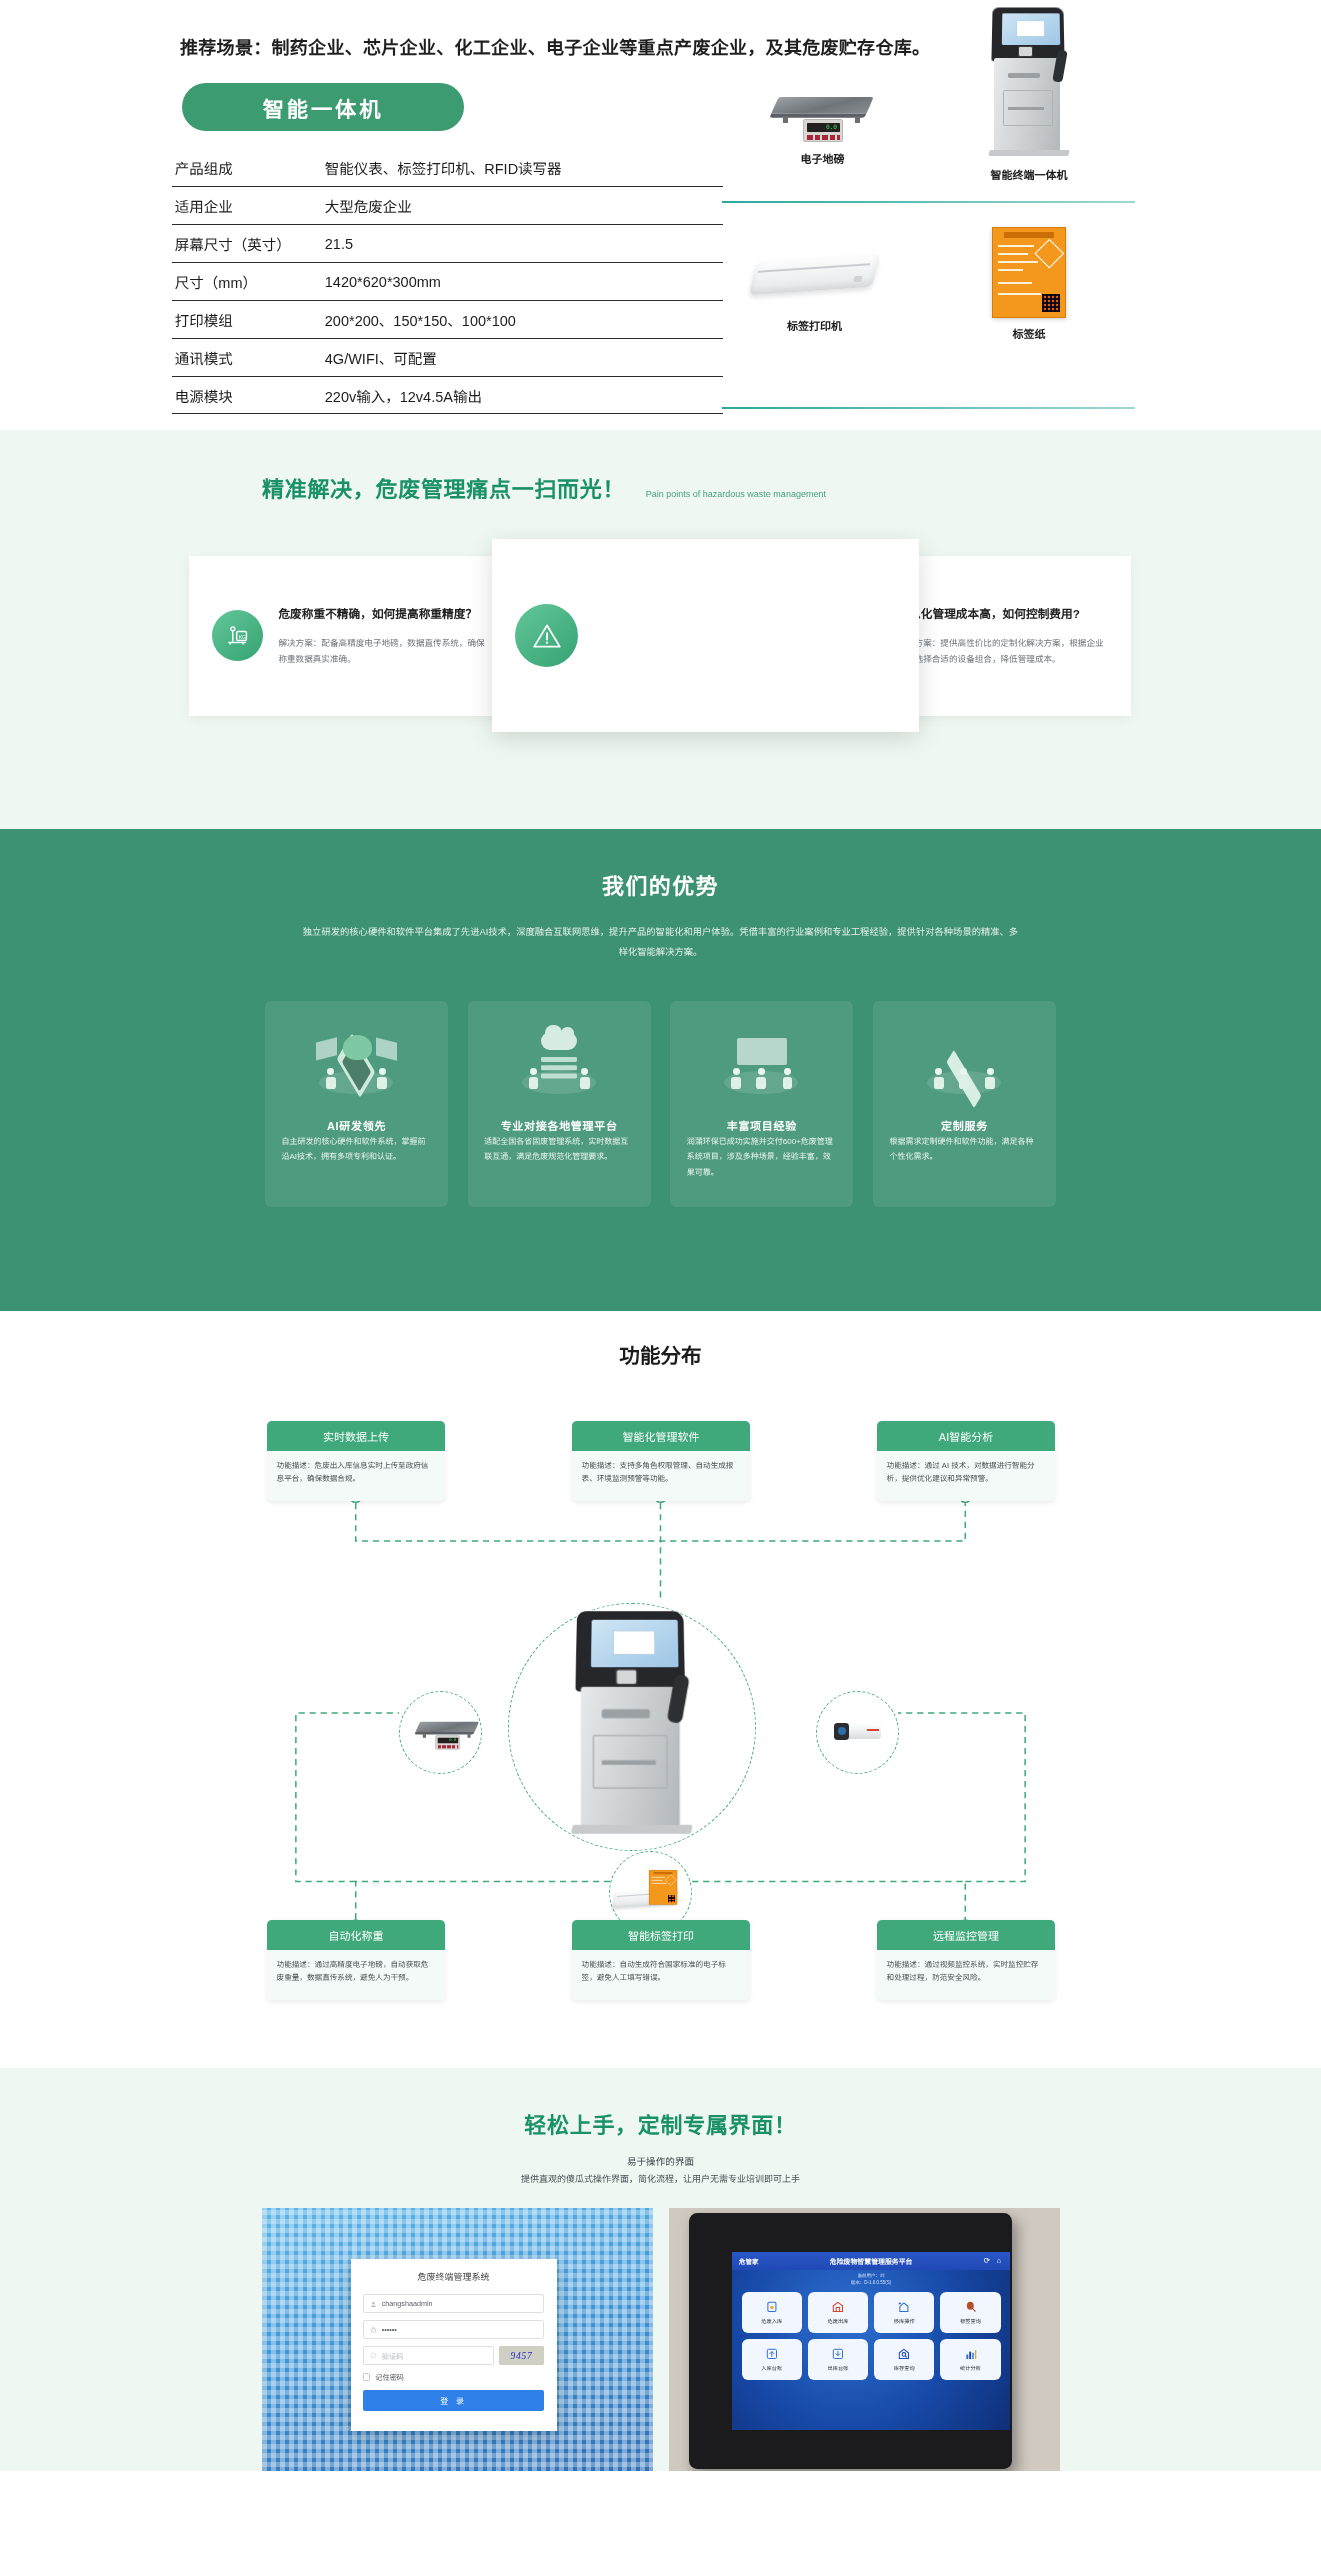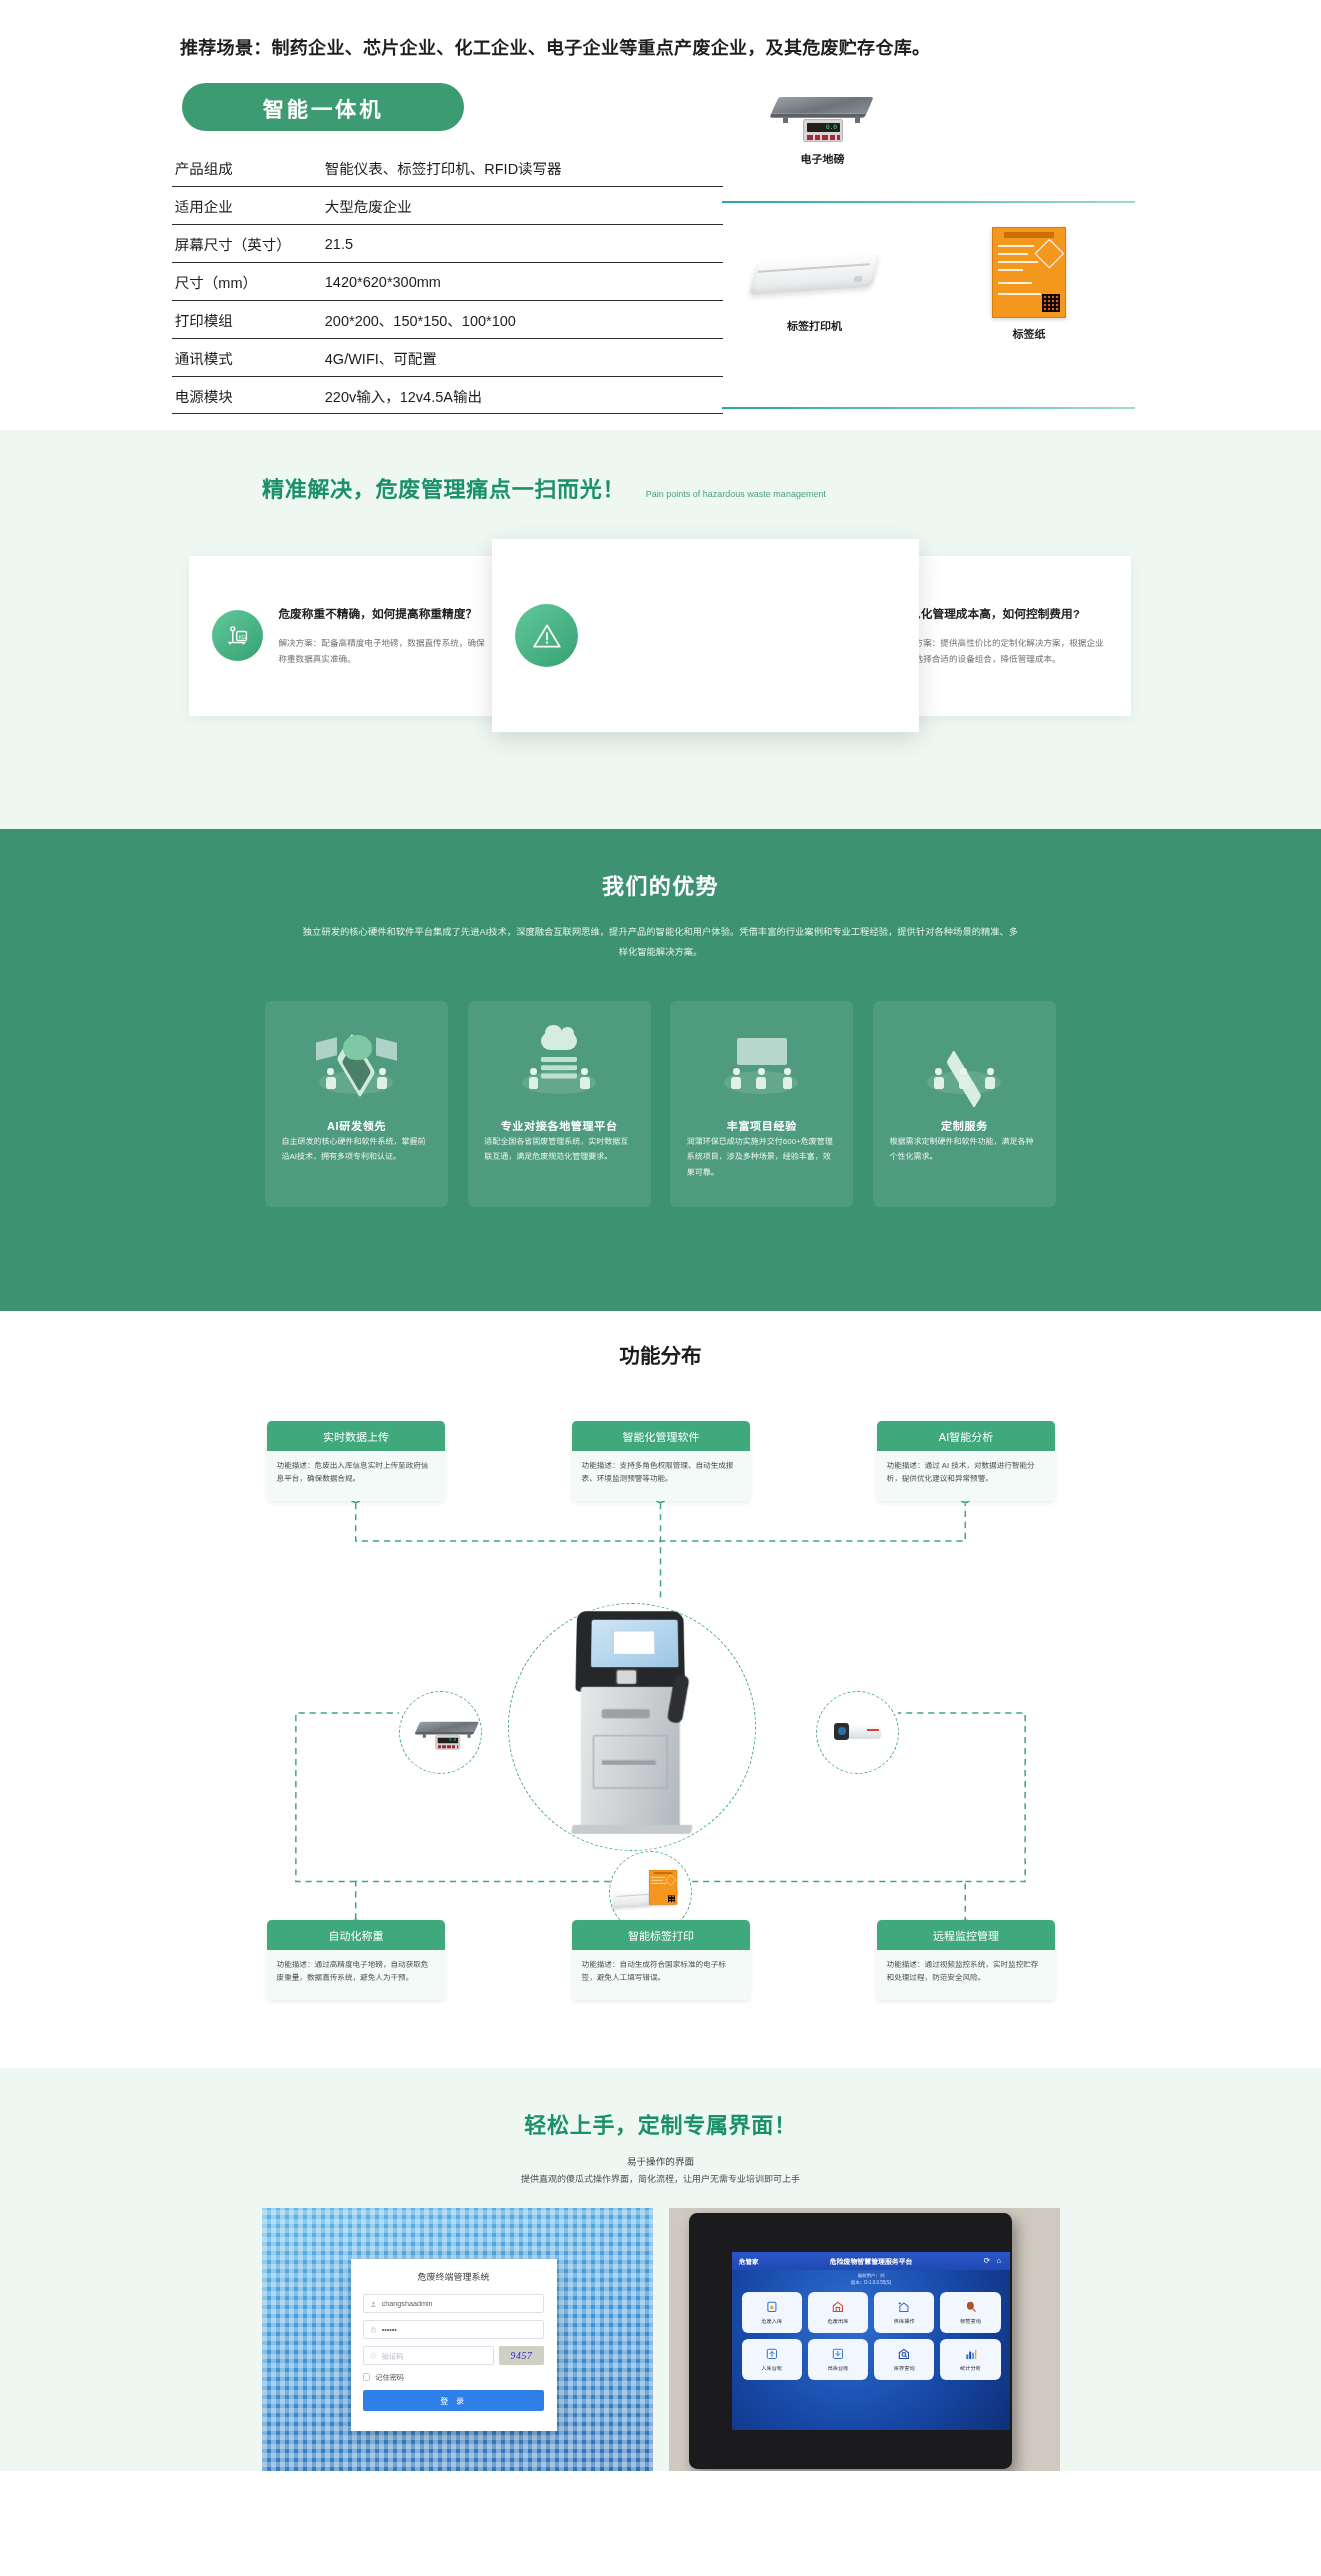--- a/index.html
+++ b/index.html
@@ -488,20 +488,35 @@
           <div class="leg l"></div>
           <div class="leg r"></div>
         <div class="ind">
             <div class="disp"></div>
             <div class="btns"></div>
           </div>
       </div>
       <div class="cap">电子地磅</div>
     </div>
 
+    <div class="g-cell" style="left:227px; top:6.9px;">
+      <div class="dev kiosk">
+        <div class="head">
+            <div class="scr"></div>
+          </div>
+        <div class="finger"></div>
+        <div class="body"></div>
+        <div class="door"></div>
+        <div class="slot1"></div>
+          <div class="slot2"></div>
+        <div class="scanner"></div>
+        <div class="base"></div>
+      </div>
+      <div class="cap">智能终端一体机</div>
+    </div>
 
     <div class="g-rule" style="top:201px;"></div>
 
     <div class="g-cell" style="left:12.4px; top:248px;">
       <div class="dev printer">
         <div class="shell"></div>
           <div class="lid"></div>
           <div class="btn"></div>
       </div>
       <div class="cap" style="margin-top:15px;">标签打印机</div>

